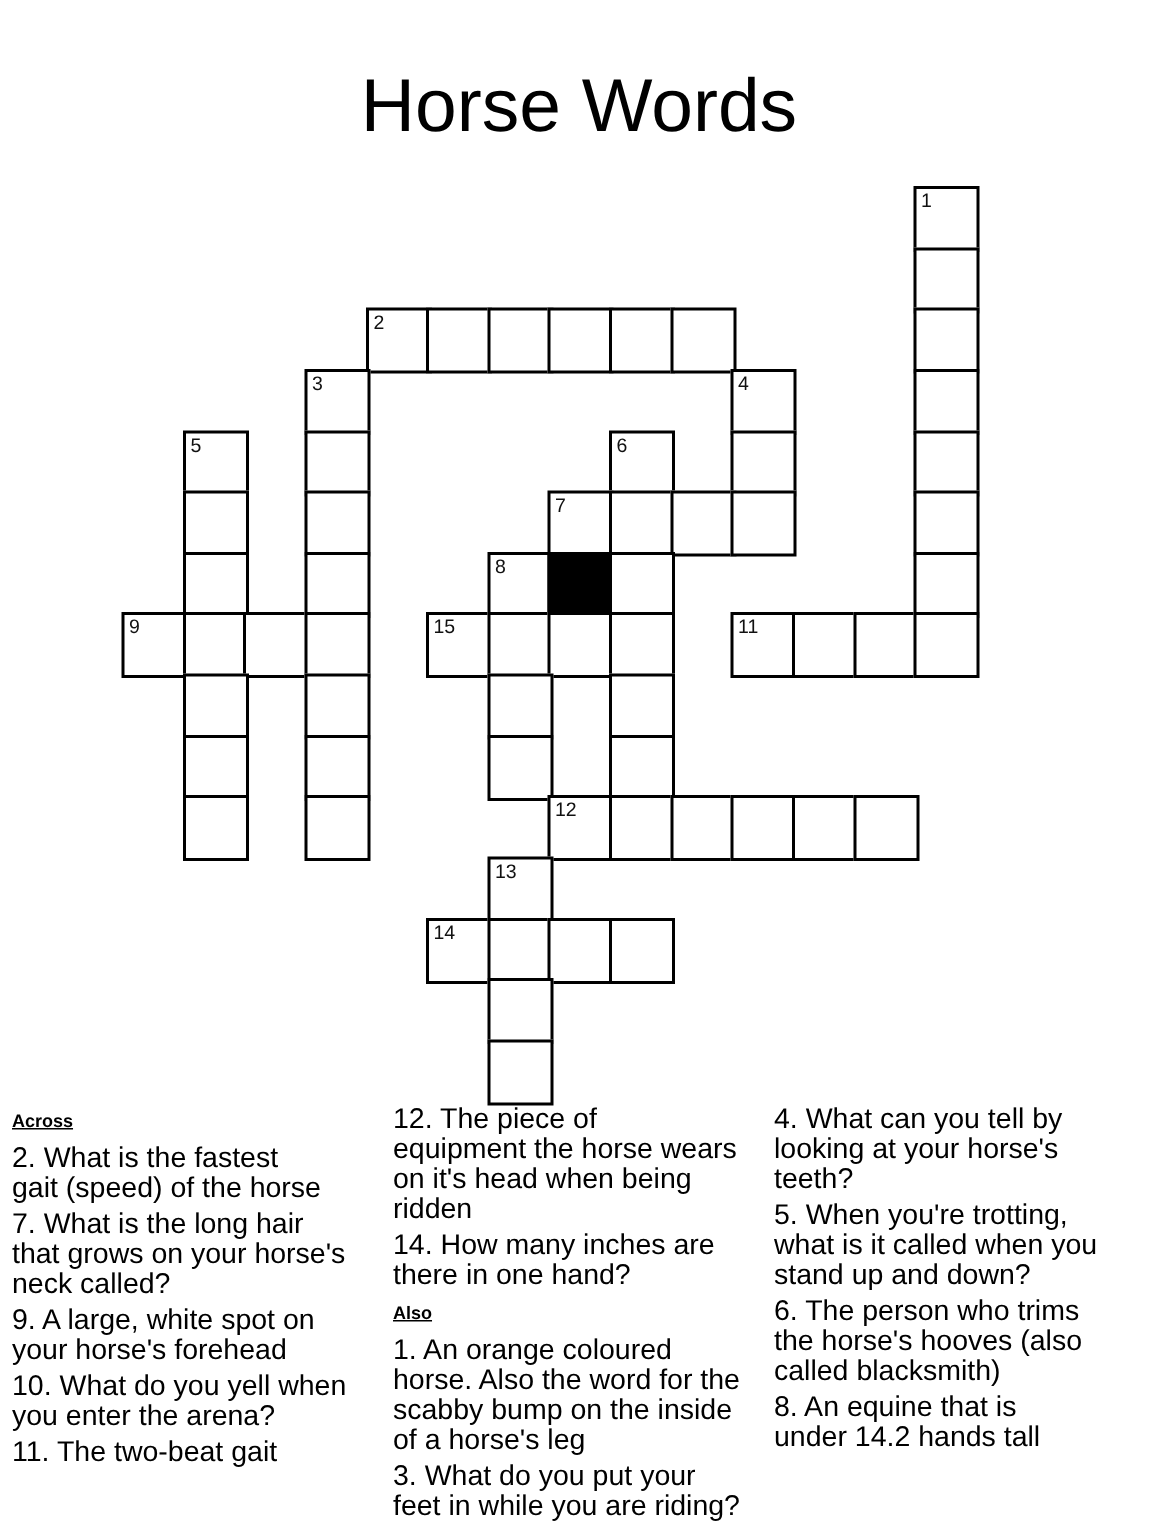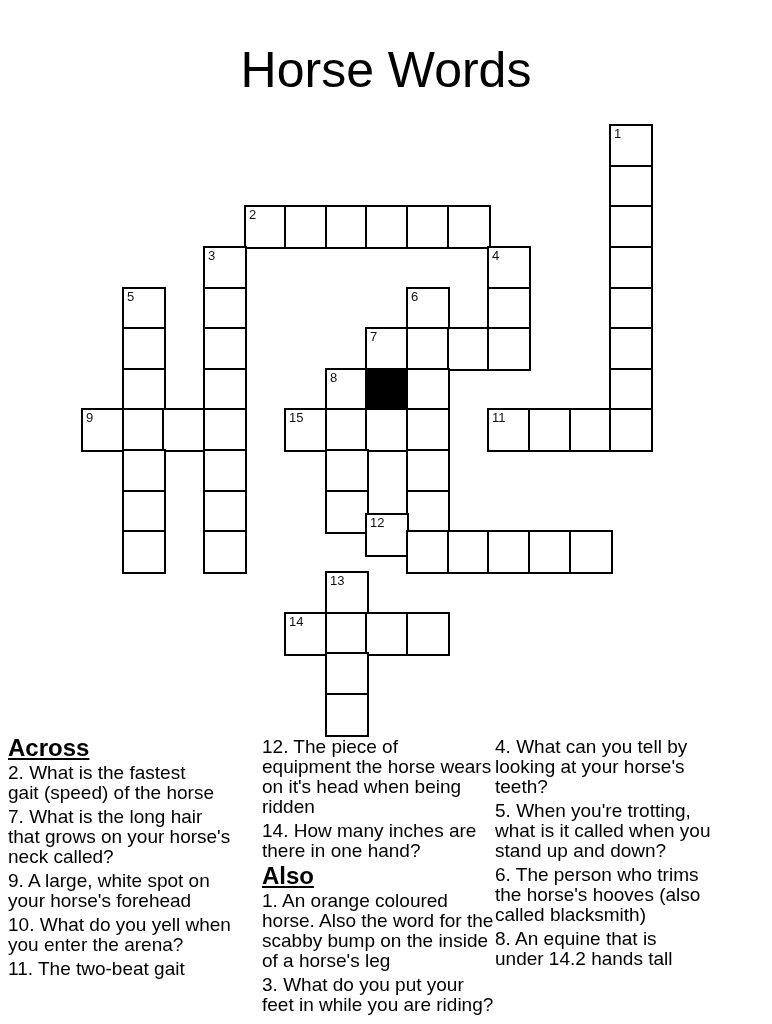--- a/index.html
+++ b/index.html
@@ -16,21 +16,21 @@
     position:absolute;width:44px;height:44px;box-sizing:border-box;
     border:2px solid #000;background:#fff;
   }
   .cell.black{background:#000;border-color:#000;}
   .cellnum{
     position:absolute;top:1px;left:3px;
     font-size:13px;line-height:13px;font-weight:400;color:#111;
   }
   .clue-col{position:absolute;top:737px;}
   .clue-header{
-    font-size:24px;line-height:21px;font-weight:700;
+    font-size:12px;line-height:21px;font-weight:700;
     text-decoration:underline;margin:0 0 5px 0;
   }
   p.clue{margin:0 0 4px 0;font-size:19px;line-height:20px;}
   p.clue .num{font-weight:400;}
   p.clue .txt{white-space:pre-line;}
 </style>
 </head>
 <body>
 
 <div class="page">
@@ -104,21 +104,21 @@
       <div class="cell" style="left: 41px; top: 325px;"></div>
       <div class="cell" style="left: 122px; top: 325px;"></div>
       <div class="cell" style="left: 244px; top: 325px;"></div>
       <div class="cell" style="left: 325px; top: 325px;"></div>
       <div class="cell" style="left: 41px; top: 366px;"></div>
       <div class="cell" style="left: 122px; top: 366px;"></div>
       <div class="cell" style="left: 244px; top: 366px;"></div>
       <div class="cell" style="left: 325px; top: 366px;"></div>
       <div class="cell" style="left: 41px; top: 406px;"></div>
       <div class="cell" style="left: 122px; top: 406px;"></div>
-      <div class="cell" style="left: 284px; top: 389px; padding-left: 12px;">
+      <div class="cell" style="left: 284px; top: 406px; padding-left: 12px;">
         <span class="cellnum">12</span>
       </div>
       <div class="cell" style="left: 325px; top: 406px;"></div>
       <div class="cell" style="left: 366px; top: 406px;"></div>
       <div class="cell" style="left: 406px; top: 406px;"></div>
       <div class="cell" style="left: 447px; top: 406px;"></div>
       <div class="cell" style="left: 488px; top: 406px;"></div>
       <div class="cell" style="left: 244px; top: 447px;">
         <span class="cellnum">13</span>
       </div>
@@ -153,21 +153,21 @@
       <p class="clue"><span class="num">14. </span><span class="txt">How many inches are
 there in one hand?</span></p>
       <h2 class="clue-header">Also</h2>
       <p class="clue"><span class="num">1. </span><span class="txt">An orange coloured
 horse. Also the word for the
 scabby bump on the inside
 of a horse's leg</span></p>
       <p class="clue"><span class="num">3. </span><span class="txt">What do you put your
 feet in while you are riding?</span></p>
     </div>
-  <div class="clue-col" id="clue-col-2" style="left:495px;width:252px">
+  <div class="clue-col" id="clue-col-2" style="left:516px;width:252px">
       <p class="clue"><span class="num">4. </span><span class="txt">What can you tell by
 looking at your horse's
 teeth?</span></p>
       <p class="clue"><span class="num">5. </span><span class="txt">When you're trotting,
 what is it called when you
 stand up and down?</span></p>
       <p class="clue"><span class="num">6. </span><span class="txt">The person who trims
 the horse's hooves (also
 called blacksmith)</span></p>
       <p class="clue"><span class="num">8. </span><span class="txt">An equine that is

